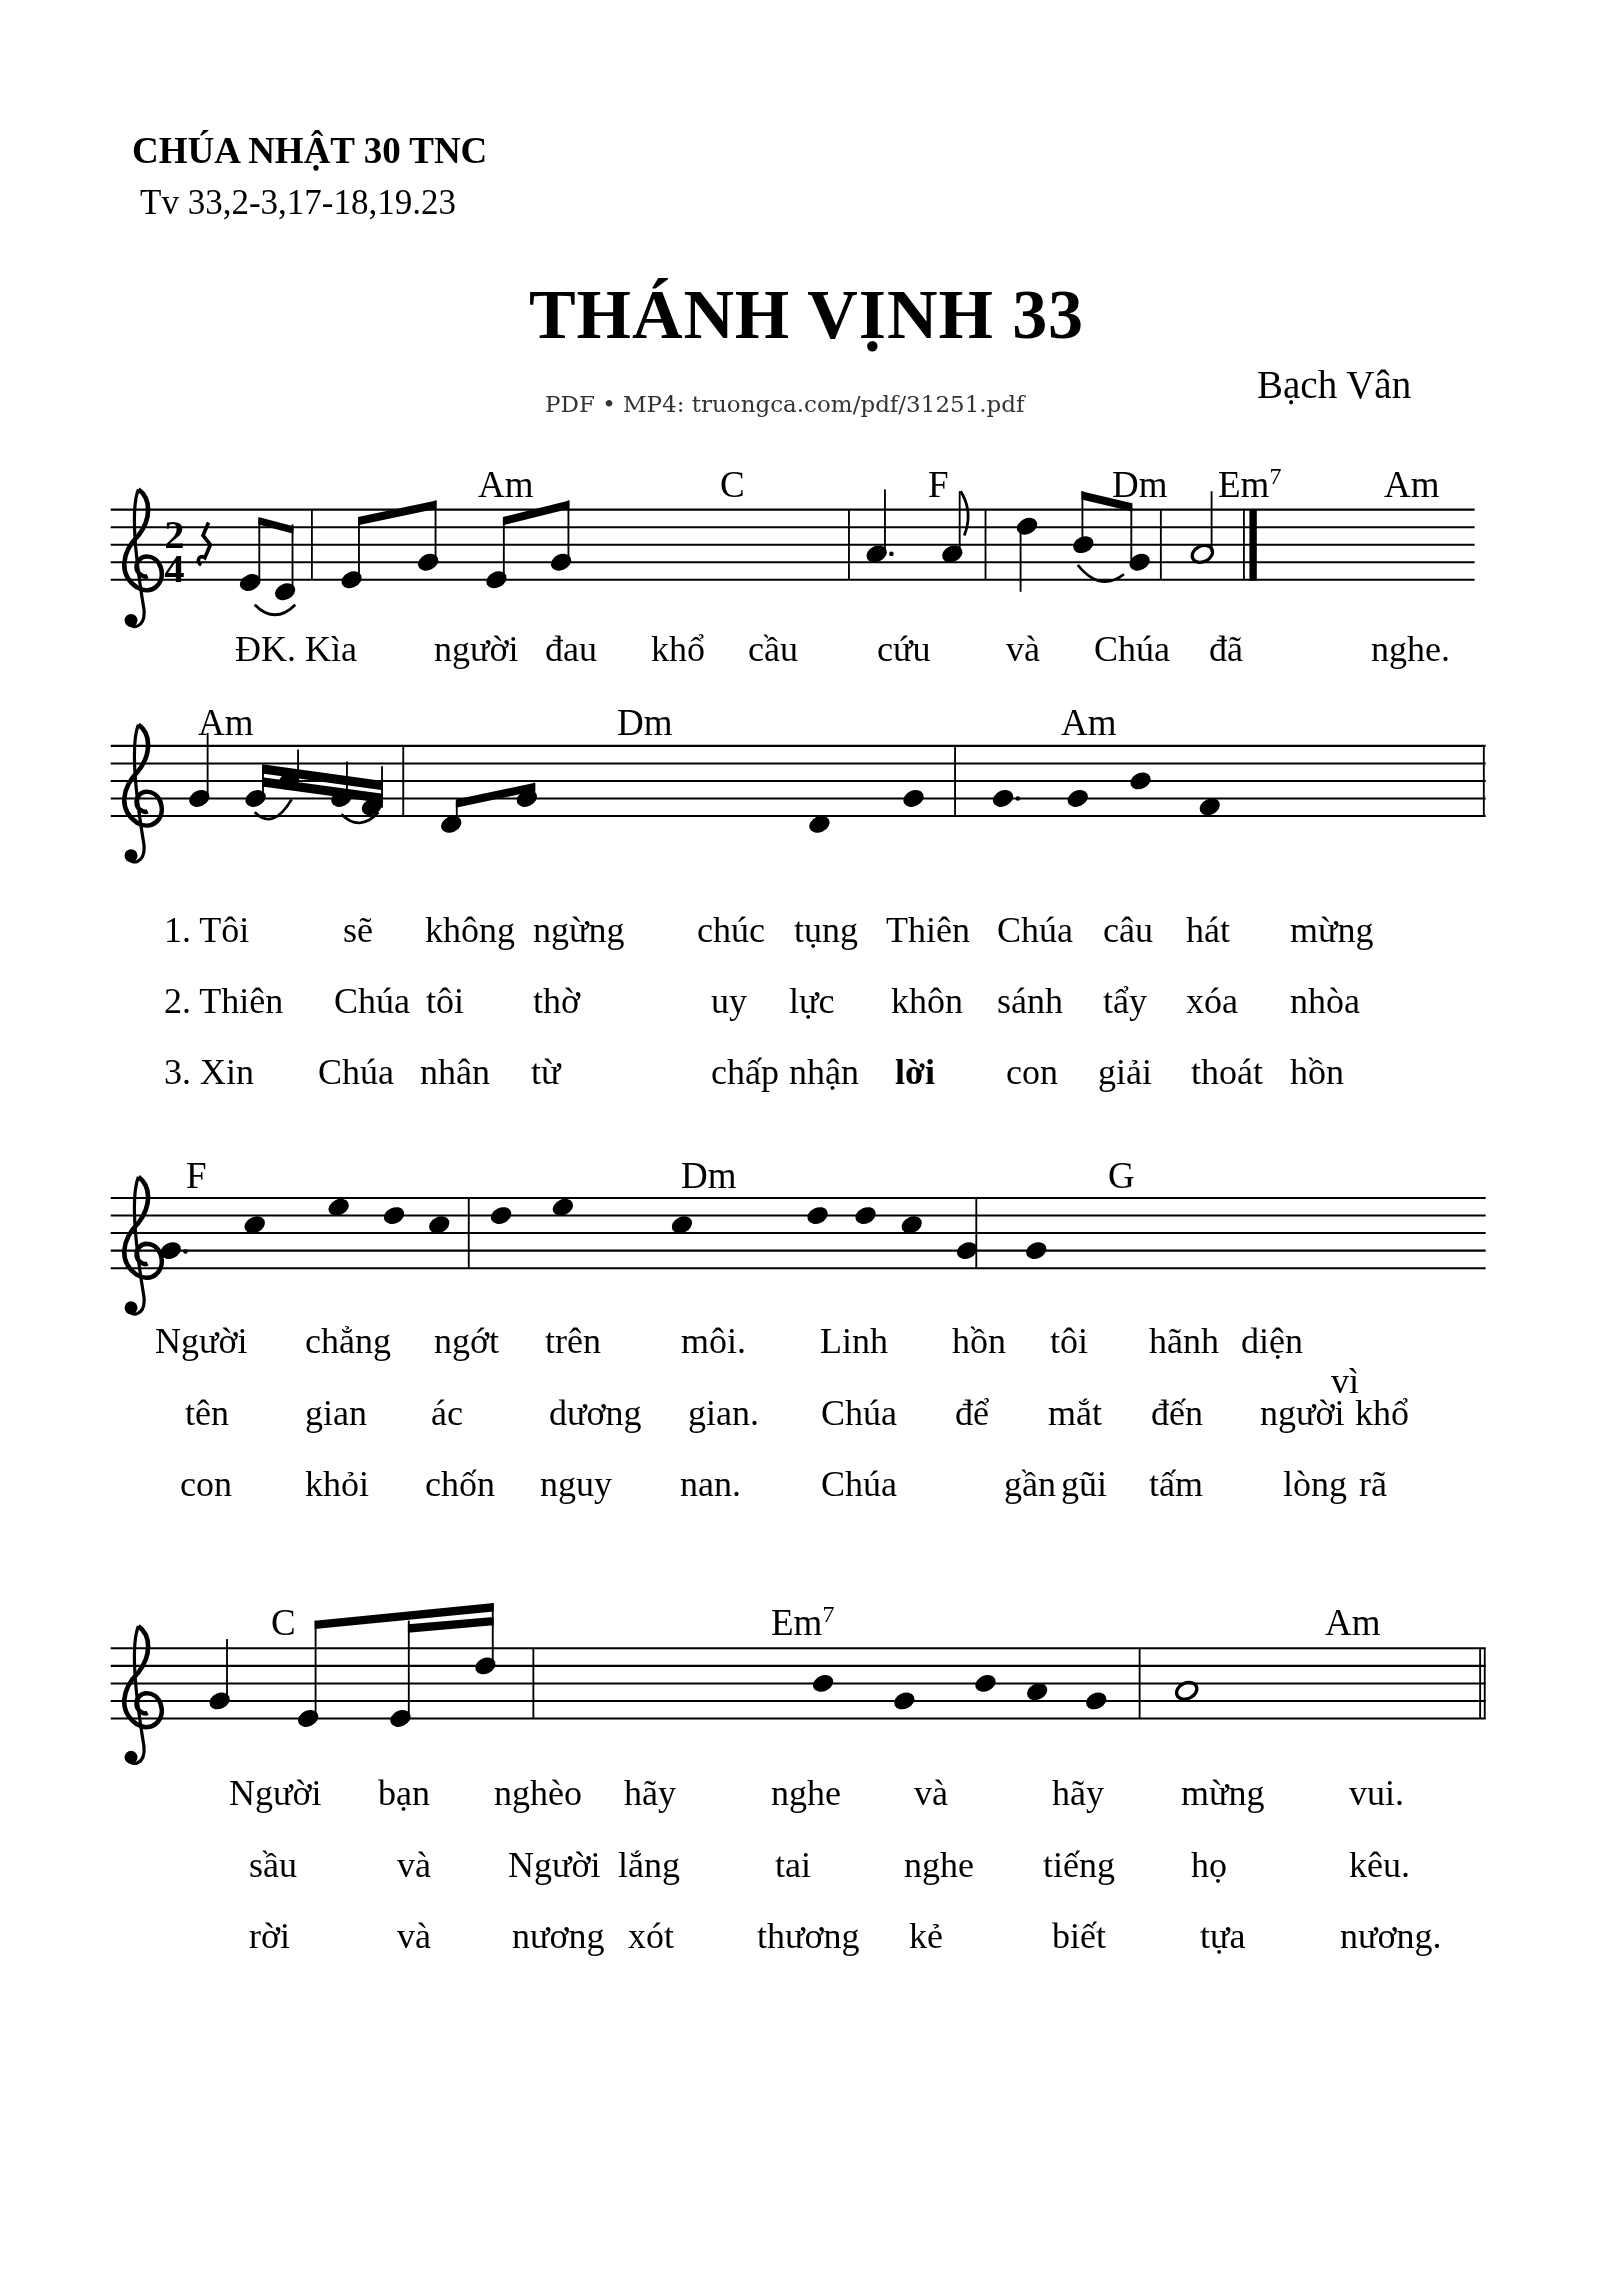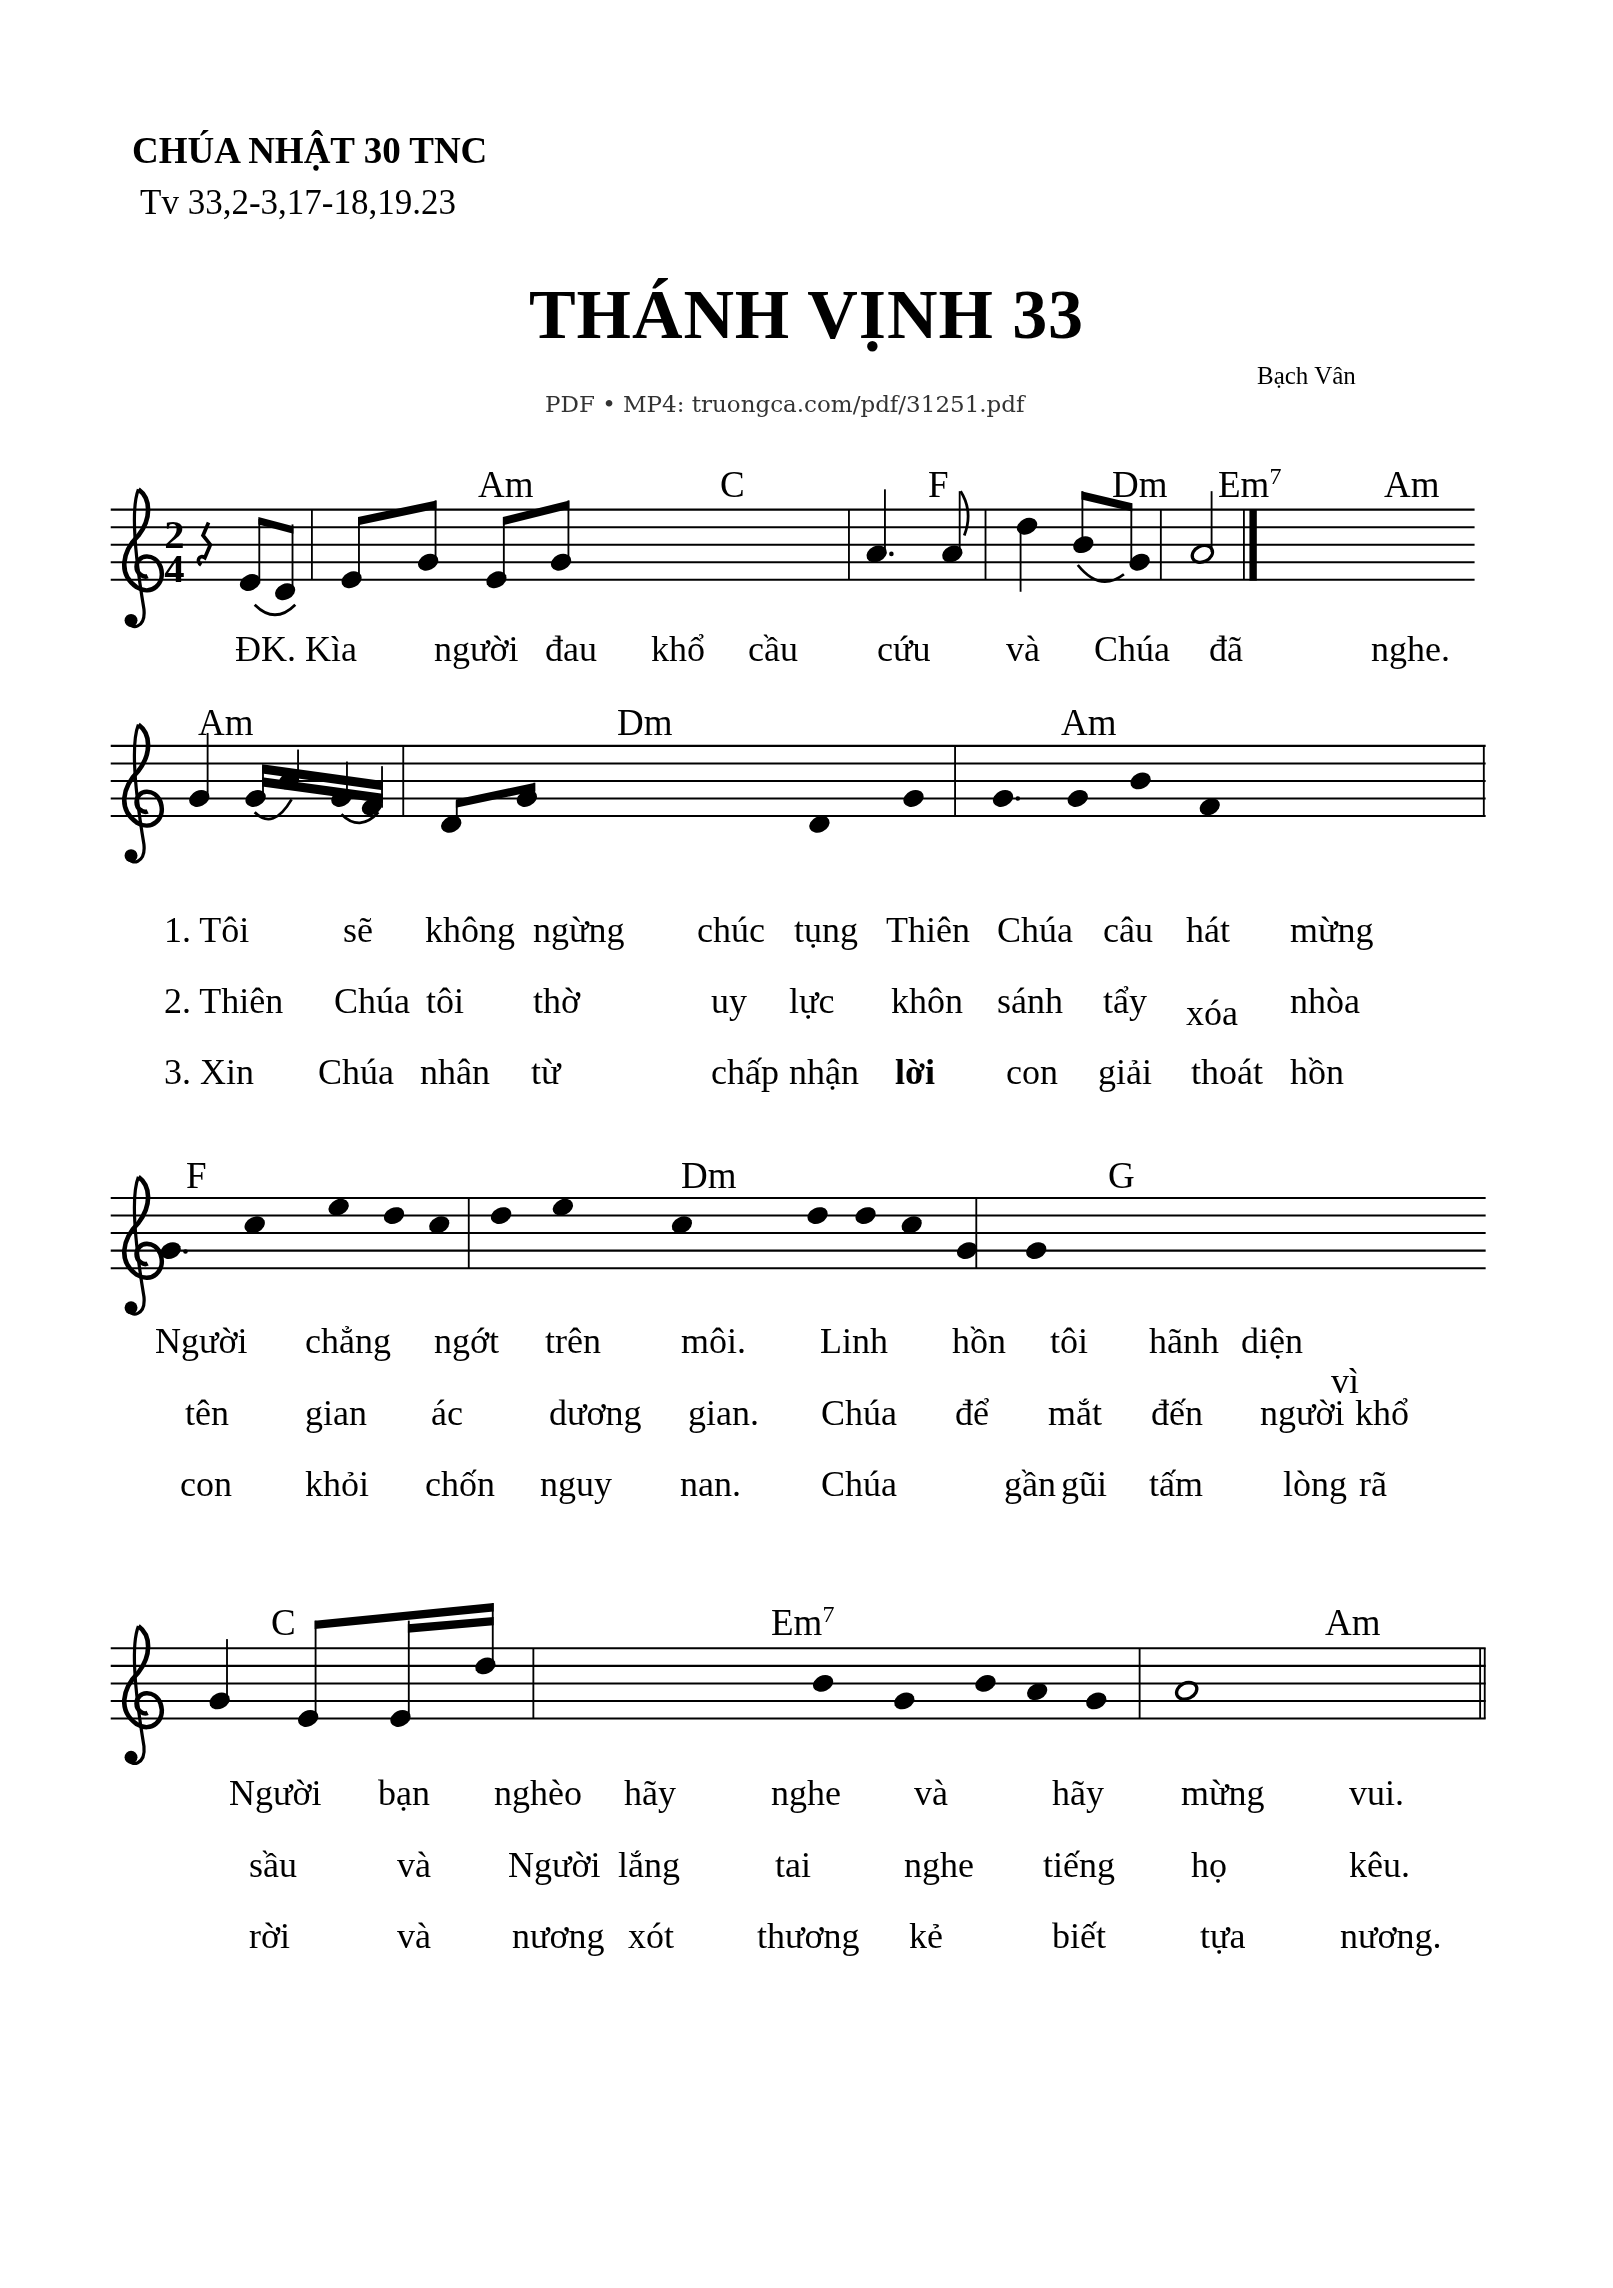--- a/index.html
+++ b/index.html
@@ -3,21 +3,21 @@
 <meta charset="utf-8">
 <style>
   html, body { margin: 0; padding: 0; background: #ffffff; }
   body { width: 1613px; height: 2289px; position: relative; overflow: hidden;
          font-family: "Liberation Serif", "DejaVu Serif", serif; color: #000; }
   .abs { position: absolute; white-space: nowrap; }
   .occasion { left: 132px; top: 129px; font-size: 37px; font-weight: bold; }
   .reference { left: 140px; top: 183px; font-size: 35px; }
   .title { left: 0; width: 1613px; text-align: center; top: 275px; font-size: 70px; font-weight: bold; letter-spacing: 0.9px; }
   .source { left: 545px; top: 391px; font-size: 23px; font-family: "DejaVu Serif", serif; color: #333; }
-  .composer { left: 1257px; top: 362px; font-size: 25px; }
+  .composer { left: 1257px; top: 362px; font-size: 39px; }
   svg.score { position: absolute; left: 0; top: 0; width: 1613px; height: 2289px; }
   .chord { font-size: 37px; font-family: "Liberation Serif", serif; }
   .lyric { font-size: 36px; font-family: "Liberation Serif", serif; }
   .sup { font-size: 24px; }
 </style>
 </head>
 <body>
 
 <div class="abs occasion">CHÚA NHẬT 30 TNC</div>
 <div class="abs reference">Tv 33,2-3,17-18,19.23</div>
@@ -252,21 +252,21 @@
     <div class="abs lyric" style="left: 1290px; top: 909px;">mừng</div>
     <div class="abs lyric" style="left: 164px; top: 980px;">2. Thiên</div>
     <div class="abs lyric" style="left: 334px; top: 980px;">Chúa</div>
     <div class="abs lyric" style="left: 426px; top: 980px;">tôi</div>
     <div class="abs lyric" style="left: 533px; top: 980px;">thờ</div>
     <div class="abs lyric" style="left: 711px; top: 980px;">uy</div>
     <div class="abs lyric" style="left: 789px; top: 980px;">lực</div>
     <div class="abs lyric" style="left: 891px; top: 980px;">khôn</div>
     <div class="abs lyric" style="left: 997px; top: 980px;">sánh</div>
     <div class="abs lyric" style="left: 1103px; top: 980px;">tẩy</div>
-    <div class="abs lyric" style="left: 1186px; top: 980px; margin-top: 12px;">xóa</div>
+    <div class="abs lyric" style="left: 1186px; top: 980px;">xóa</div>
     <div class="abs lyric" style="left: 1290px; top: 980px;">nhòa</div>
     <div class="abs lyric" style="left: 164px; top: 1051px;">3. Xin</div>
     <div class="abs lyric" style="left: 318px; top: 1051px;">Chúa</div>
     <div class="abs lyric" style="left: 420px; top: 1051px;">nhân</div>
     <div class="abs lyric" style="left: 531px; top: 1051px;">từ</div>
     <div class="abs lyric" style="left: 711px; top: 1051px;">chấp</div>
     <div class="abs lyric" style="left: 789px; top: 1051px;">nhận</div>
     <div class="abs lyric" style="left: 895px; top: 1051px; font-weight: bold;">lời</div>
     <div class="abs lyric" style="left: 1006px; top: 1051px;">con</div>
     <div class="abs lyric" style="left: 1098px; top: 1051px;">giải</div>

